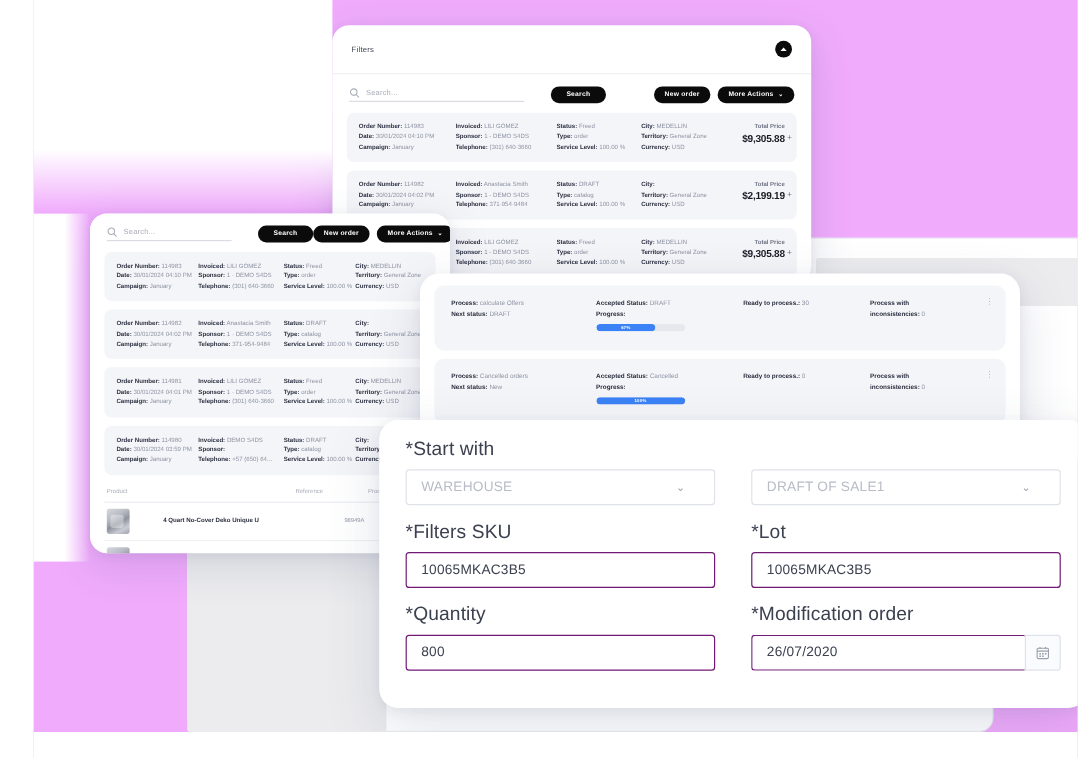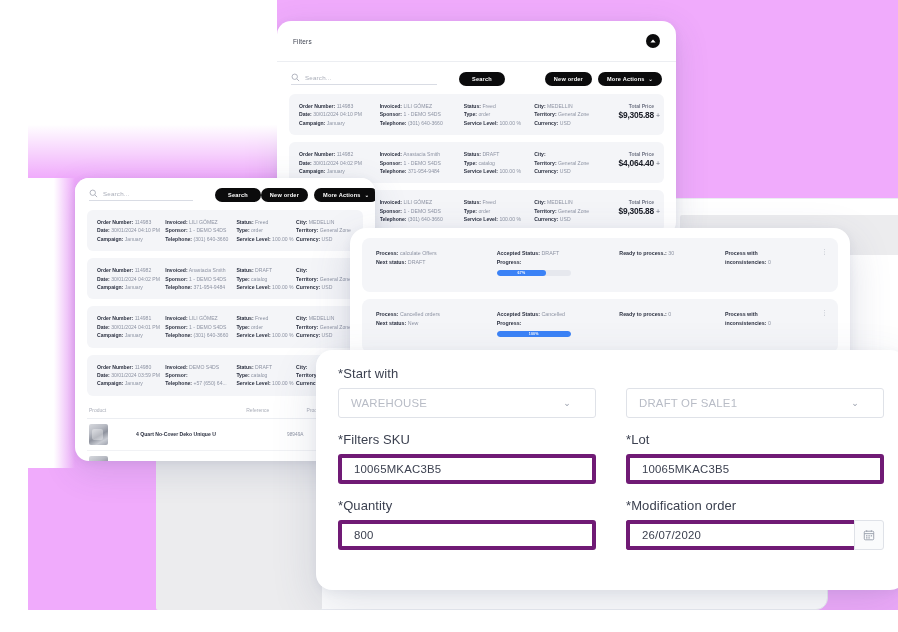--- a/index.html
+++ b/index.html
@@ -170,24 +170,24 @@
 
   
   #form-card {
     left: 288px; top: 350px; width: 590px; height: 240px;
     border-radius: 16px;
     box-shadow: 0 16px 46px rgba(70,80,120,.16), 0 3px 10px rgba(70,80,120,.07);
     padding: 16px 22px 18px 22px;
   }
   .f-grid { display: flex; gap: 30px; }
   .f-col { flex: 1 1 0; min-width: 0; }
-  .f-label { font-size: 13px; color: #3c4150; margin: 14px 0 7px 0; letter-spacing: .1px; }
+  .f-label { font-size: 16px; color: #3c4150; margin: 14px 0 7px 0; letter-spacing: .1px; }
   .f-label.first { margin-top: 0; }
   .f-input {
-    height: 30px; border: 4px solid #701a75; border-radius: 3px;
+    height: 30px; border: 1px solid #701a75; border-radius: 3px;
     display: flex; align-items: center; padding: 0 12px;
     font-size: 11.4px; color: #3c4150; background: #fff; letter-spacing: .2px;
   }
   .f-select {
     height: 30px; border: 1px solid #dfe2e8; border-radius: 3px;
     display: flex; align-items: center; padding: 0 24px 0 12px;
     font-size: 11.4px; color: #b8bcc6; background: #fff; letter-spacing: .2px;
   }
   .f-select .chev { margin-left: auto; color: #9aa0ad; font-size: 9px; }
   .f-date { display: flex; align-items: stretch; }
@@ -287,21 +287,21 @@
           <div class="oline"><b>Type:</b> <span>catalog</span></div>
           <div class="oline"><b>Service Level:</b> <span>100.00 %</span></div>
         </div>
         <div class="ocol c4">
           <div class="oline"><b>City:</b> <span></span></div>
           <div class="oline"><b>Territory:</b> <span>General Zone</span></div>
           <div class="oline"><b>Currency:</b> <span>USD</span></div>
         </div>
         <div class="ocol c5">
           <div class="tp-label">Total Price</div>
-          <div class="tp-val">$4,064.40</div>
+          <div class="tp-val">$2,199.19</div>
         </div>
         <span class="plus">+</span>
       </div>
 
       <div class="order-row">
         <div class="ocol c1">
           <div class="oline"><b>Order Number:</b> <span>114981</span></div>
           <div class="oline"><b>Date:</b> <span>30/01/2024 04:01 PM</span></div>
           <div class="oline"><b>Campaign:</b> <span>January</span></div>
         </div>

